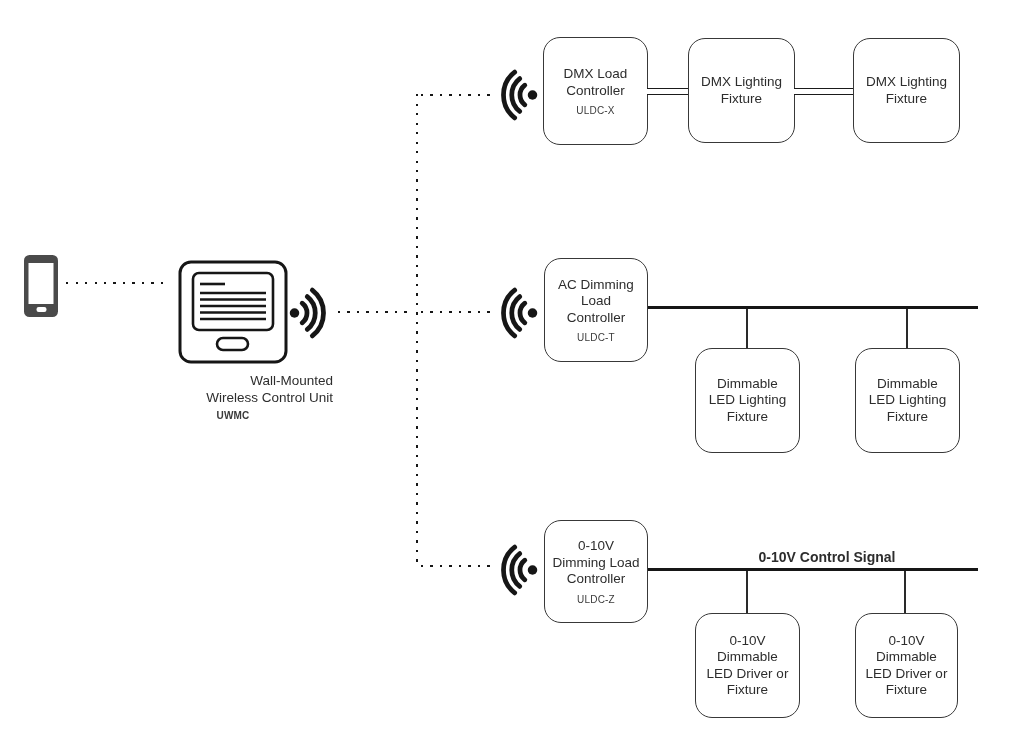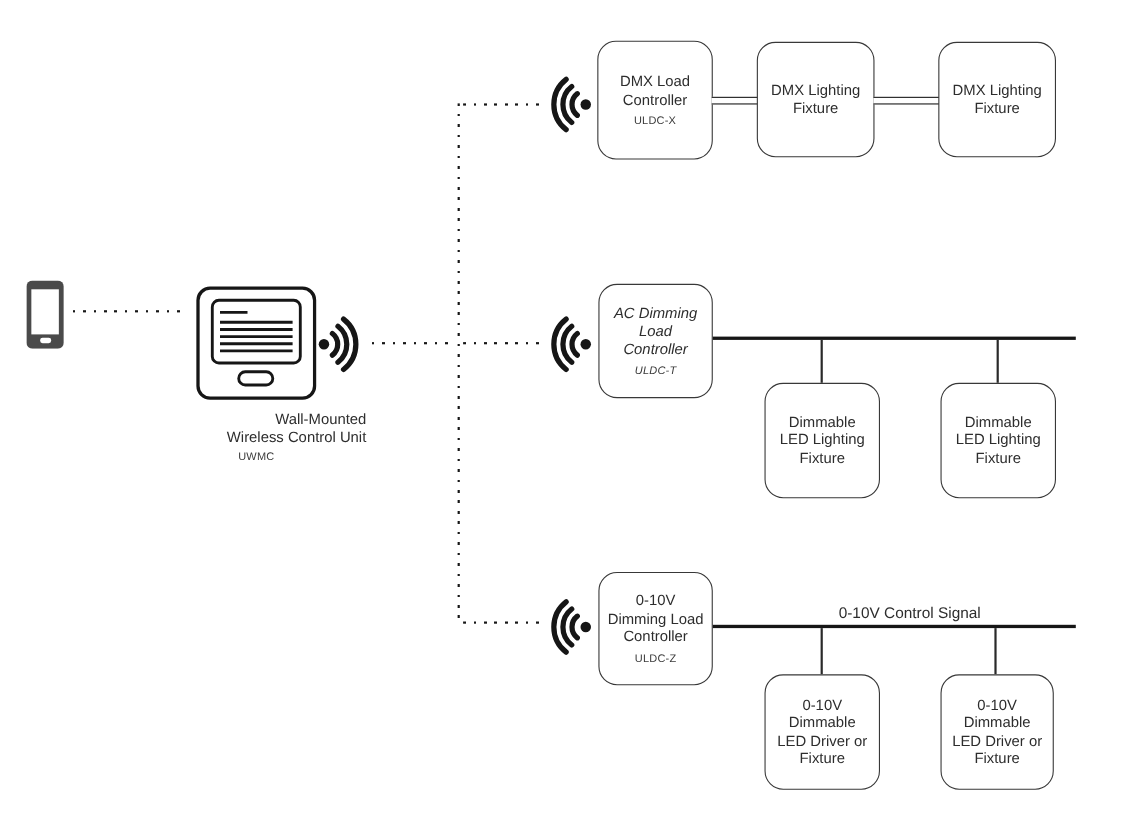--- a/index.html
+++ b/index.html
@@ -17,21 +17,21 @@
   .hline{position:absolute;background:#161616;height:3px;}
   .vline{position:absolute;background:#2a2a2a;width:1.6px;}
   .dbl{position:absolute;height:7px;box-sizing:border-box;background:#fff;
        border-top:1.7px solid #1a1a1a;border-bottom:1.7px solid #1a1a1a;}
   .dotted-h{position:absolute;height:2.4px;
     background-image:repeating-linear-gradient(90deg,#161616 0,#161616 2.4px,transparent 2.4px,transparent 9.5px);}
   .dotted-v{position:absolute;width:2.4px;
     background-image:repeating-linear-gradient(180deg,#161616 0,#161616 2.4px,transparent 2.4px,transparent 9.5px);}
   .caption{position:absolute;text-align:right;font-size:13.5px;line-height:16.5px;white-space:pre-line;color:#2d2d2d;}
   .caption-code{position:absolute;text-align:center;font-size:10px;color:#3a3a3a;letter-spacing:.2px;}
-  .bus-label{position:absolute;text-align:center;font-size:14px;color:#2d2d2d;}
+  .bus-label{position:absolute;text-align:center;font-size:14px;color:#2d2d2d;font-weight:bold;}
   svg{display:block;}
 </style>
 </head>
 <body>
 
 <div id="canvas">
 
   <div style="position:absolute;left:24px;top:255px;">
     <svg width="34" height="62" viewBox="0 0 34 62">
       <rect x="0" y="0" width="34" height="62" rx="5.5" fill="#4a4a4a"></rect>
@@ -51,21 +51,21 @@
       <line x1="22" y1="39.5" x2="88" y2="39.5" stroke="#161616" stroke-width="2.6"></line>
       <line x1="22" y1="46" x2="88" y2="46" stroke="#161616" stroke-width="2.6"></line>
       <line x1="22" y1="52.5" x2="88" y2="52.5" stroke="#161616" stroke-width="2.6"></line>
       <line x1="22" y1="59" x2="88" y2="59" stroke="#161616" stroke-width="2.6"></line>
       <rect x="39" y="78" width="31" height="12" rx="6" fill="none" stroke="#161616" stroke-width="2.6"></rect>
     </svg>
   </div>
 
   <div class="caption" style="left:133px;top:373px;width:200px;">Wall-Mounted
 Wireless Control Unit</div>
-  <div class="caption-code" style="left:133px;top:410px;width:200px;">UWMC</div>
+  <div class="caption-code" style="left:133px;top:410px;width:200px;font-weight:bold;">UWMC</div>
 
   <div style="position:absolute;left:288px;top:284px;">
     <svg width="42" height="58" viewBox="0 0 40 56">
       <circle cx="6" cy="28" r="4.6" fill="#161616"></circle>
       <path d="M 13.4 18.5 A 12 12 0 0 1 13.4 37.5" fill="none" stroke="#161616" stroke-width="4.6" stroke-linecap="round"></path>
       <path d="M 18.3 12.2 A 20 20 0 0 1 18.3 43.8" fill="none" stroke="#161616" stroke-width="4.6" stroke-linecap="round"></path>
       <path d="M 23.2 5.9 A 28 28 0 0 1 23.2 50.1" fill="none" stroke="#161616" stroke-width="4.6" stroke-linecap="round"></path>
     </svg>
   </div>
 
@@ -109,21 +109,21 @@
   <div class="box" style="left:688px;top:38px;width:107px;height:105px;">
     <div class="box-text">DMX Lighting
 Fixture</div>
   </div>
   <div class="dbl" style="left:794px;top:88px;width:60px;"></div>
   <div class="box" style="left:853px;top:38px;width:107px;height:105px;">
     <div class="box-text">DMX Lighting
 Fixture</div>
   </div>
 
-  <div class="box" style="left:544px;top:258px;width:104px;height:104px;font-style:italic;">
+  <div class="box" style="left:544px;top:258px;width:104px;height:104px;">
     <div class="box-text">AC Dimming
 Load
 Controller</div>
     <div class="box-code">ULDC-T</div>
   </div>
   <div class="hline" style="left:648px;top:306px;width:330px;"></div>
   <div class="vline" style="left:746px;top:309px;height:39px;"></div>
   <div class="vline" style="left:906px;top:309px;height:39px;"></div>
   <div class="box" style="left:695px;top:348px;width:105px;height:105px;">
     <div class="box-text">Dimmable

